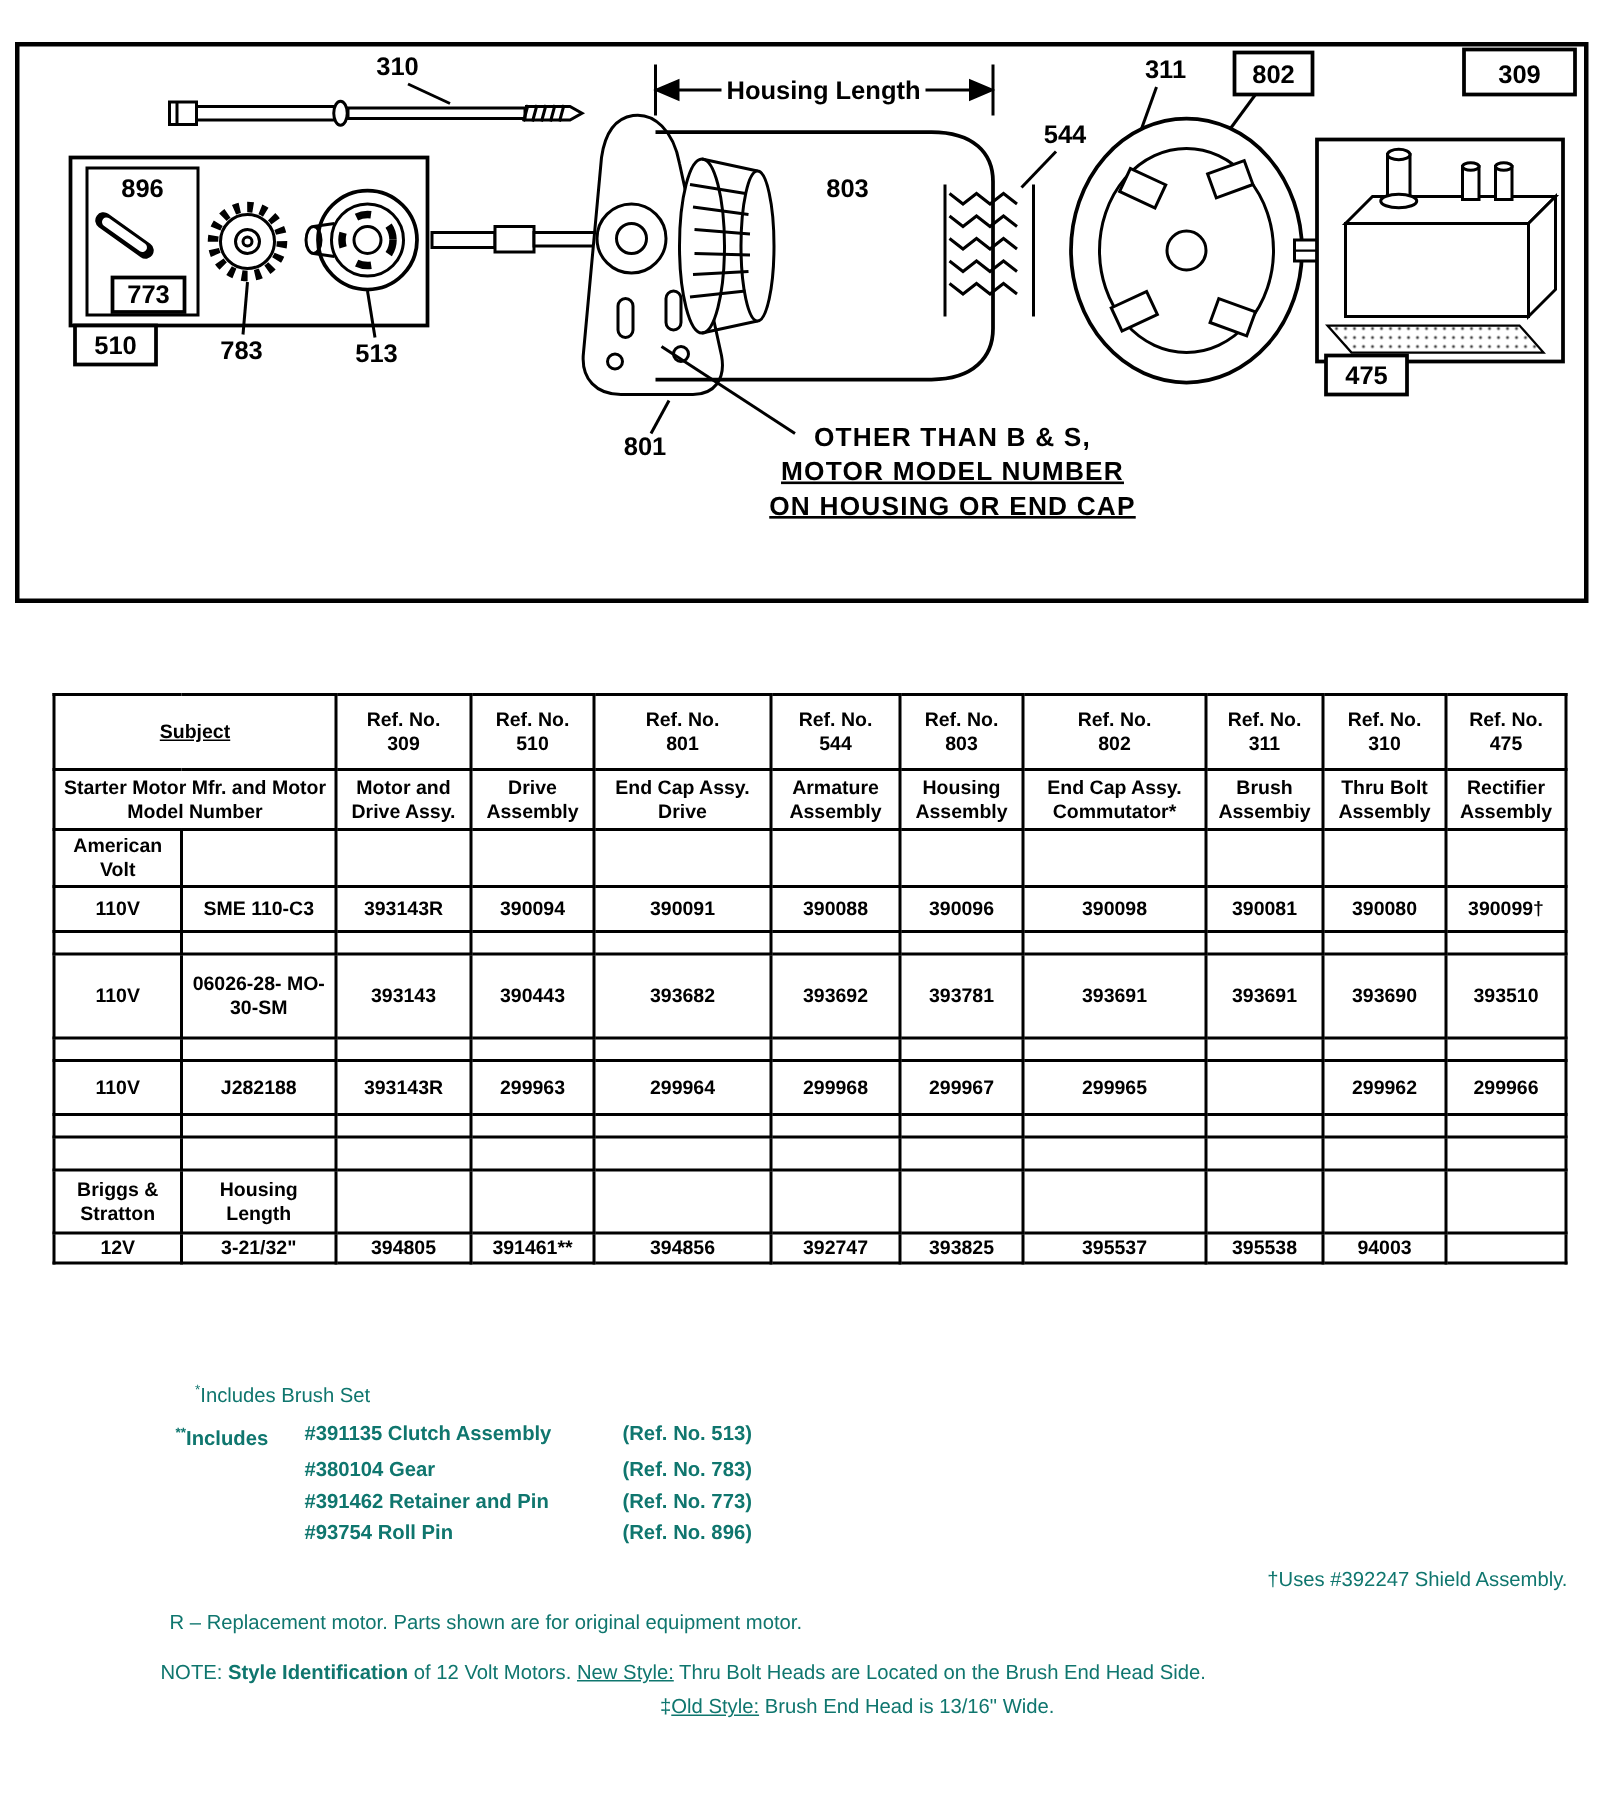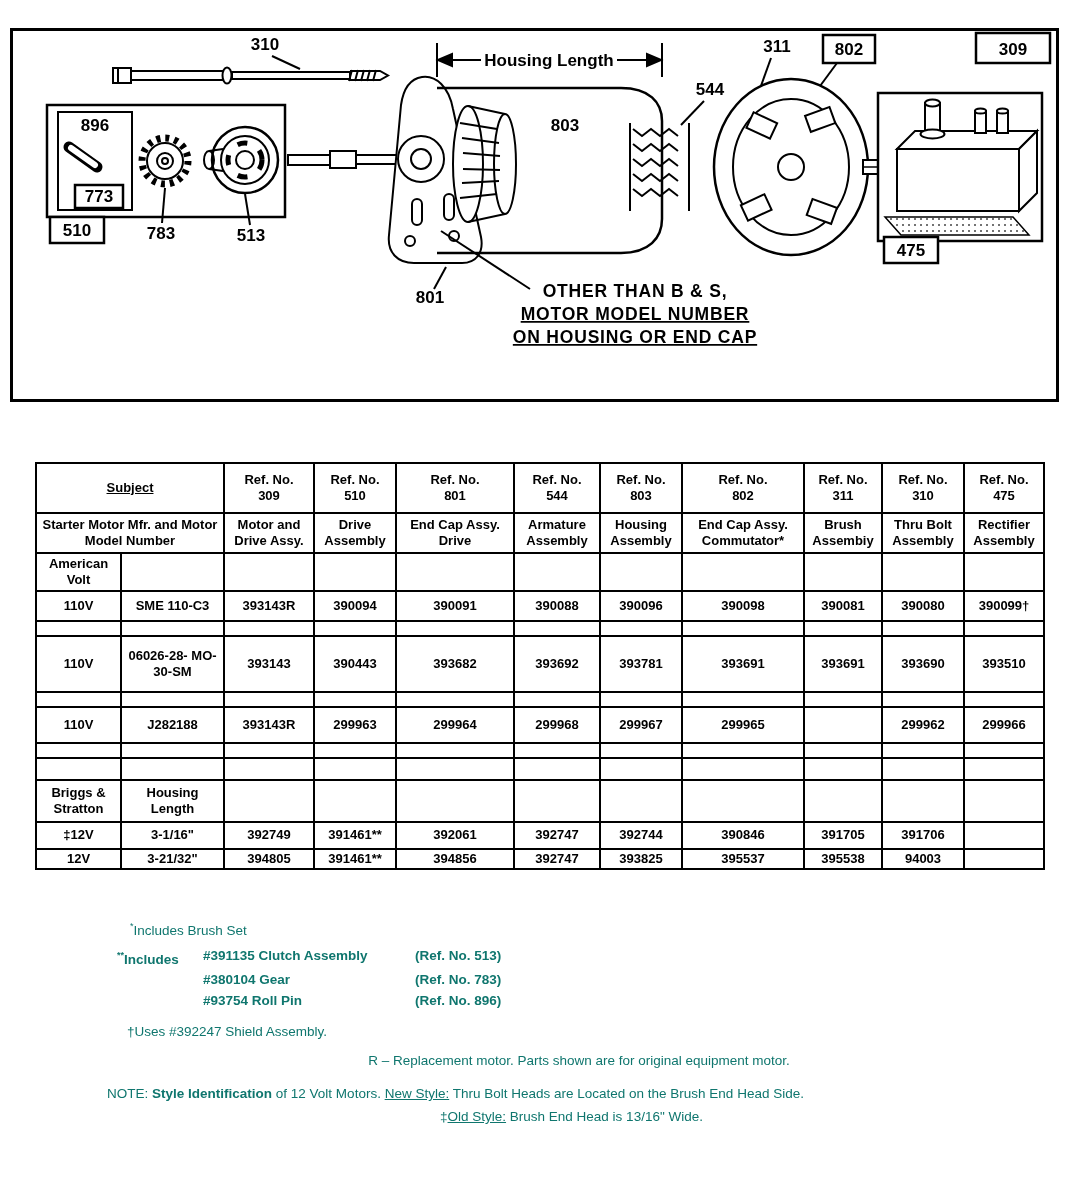--- a/index.html
+++ b/index.html
@@ -32,22 +32,22 @@
   .footnotes{
     position:absolute;left:35px;top:916px;width:1010px;
     font-size:13.5px;line-height:21px;color:#0f766e;
   }
   .footnotes sup{font-size:9px;}
   .fn1{margin-left:95px;}
   .fn2block{margin-left:82px;margin-top:4px;}
   .fn2row{display:flex;font-weight:bold;}
   .fn2pre{width:86px;}
   .fn2part{width:212px;text-align:left;}
-  .fn3{margin-left:92px;margin-top:10px;}
-  .fn4{margin-left:78px;margin-top:8px;text-align:center;}
+  .fn3{margin-left:92px;margin-top:10px;text-align:right;}
+  .fn4{margin-left:78px;margin-top:8px;}
   .note1{margin-left:72px;margin-top:12px;}
   .note1 b{font-weight:700;}
   .note2{margin-left:405px;margin-top:2px;}
 </style>
 </head>
 <body>
 
 <div class="diagram-panel">
   <svg viewBox="0 0 1043 368">
     <defs>
@@ -371,33 +371,20 @@
         <td></td>
         <td></td>
         <td></td>
         <td></td>
         <td></td>
         <td></td>
         <td></td>
         <td></td>
         <td></td>
       </tr>
-      <tr style="height: 27px;">
-        <td>‡12V</td>
-        <td>3-1/16"</td>
-        <td>392749</td>
-        <td>391461**</td>
-        <td>392061</td>
-        <td>392747</td>
-        <td>392744</td>
-        <td>390846</td>
-        <td>391705</td>
-        <td>391706</td>
-        <td></td>
-      </tr>
       <tr style="height: 16px;">
         <td>12V</td>
         <td>3-21/32"</td>
         <td>394805</td>
         <td>391461**</td>
         <td>394856</td>
         <td>392747</td>
         <td>393825</td>
         <td>395537</td>
         <td>395538</td>
@@ -412,20 +399,25 @@
   <div class="fn2block">
     <div class="fn2row">
       <span class="fn2pre"><sup>**</sup><span>Includes</span></span>
       <span class="fn2part">#391135 Clutch Assembly</span>
       <span class="fn2ref">(Ref. No. 513)</span>
     </div>
     <div class="fn2row">
       <span class="fn2pre"></span>
       <span class="fn2part">#380104 Gear</span>
       <span class="fn2ref">(Ref. No. 783)</span>
+    </div>
+    <div class="fn2row">
+      <span class="fn2pre"></span>
+      <span class="fn2part">#391462 Retainer and Pin</span>
+      <span class="fn2ref">(Ref. No. 773)</span>
     </div>
     <div class="fn2row">
       <span class="fn2pre"></span>
       <span class="fn2part">#93754  Roll Pin</span>
       <span class="fn2ref">(Ref. No. 896)</span>
     </div>
   </div>
   <div class="fn3">†Uses #392247 Shield Assembly.</div>
   <div class="fn4">R – Replacement motor. Parts shown are for original equipment motor.</div>
   <div class="note1">

